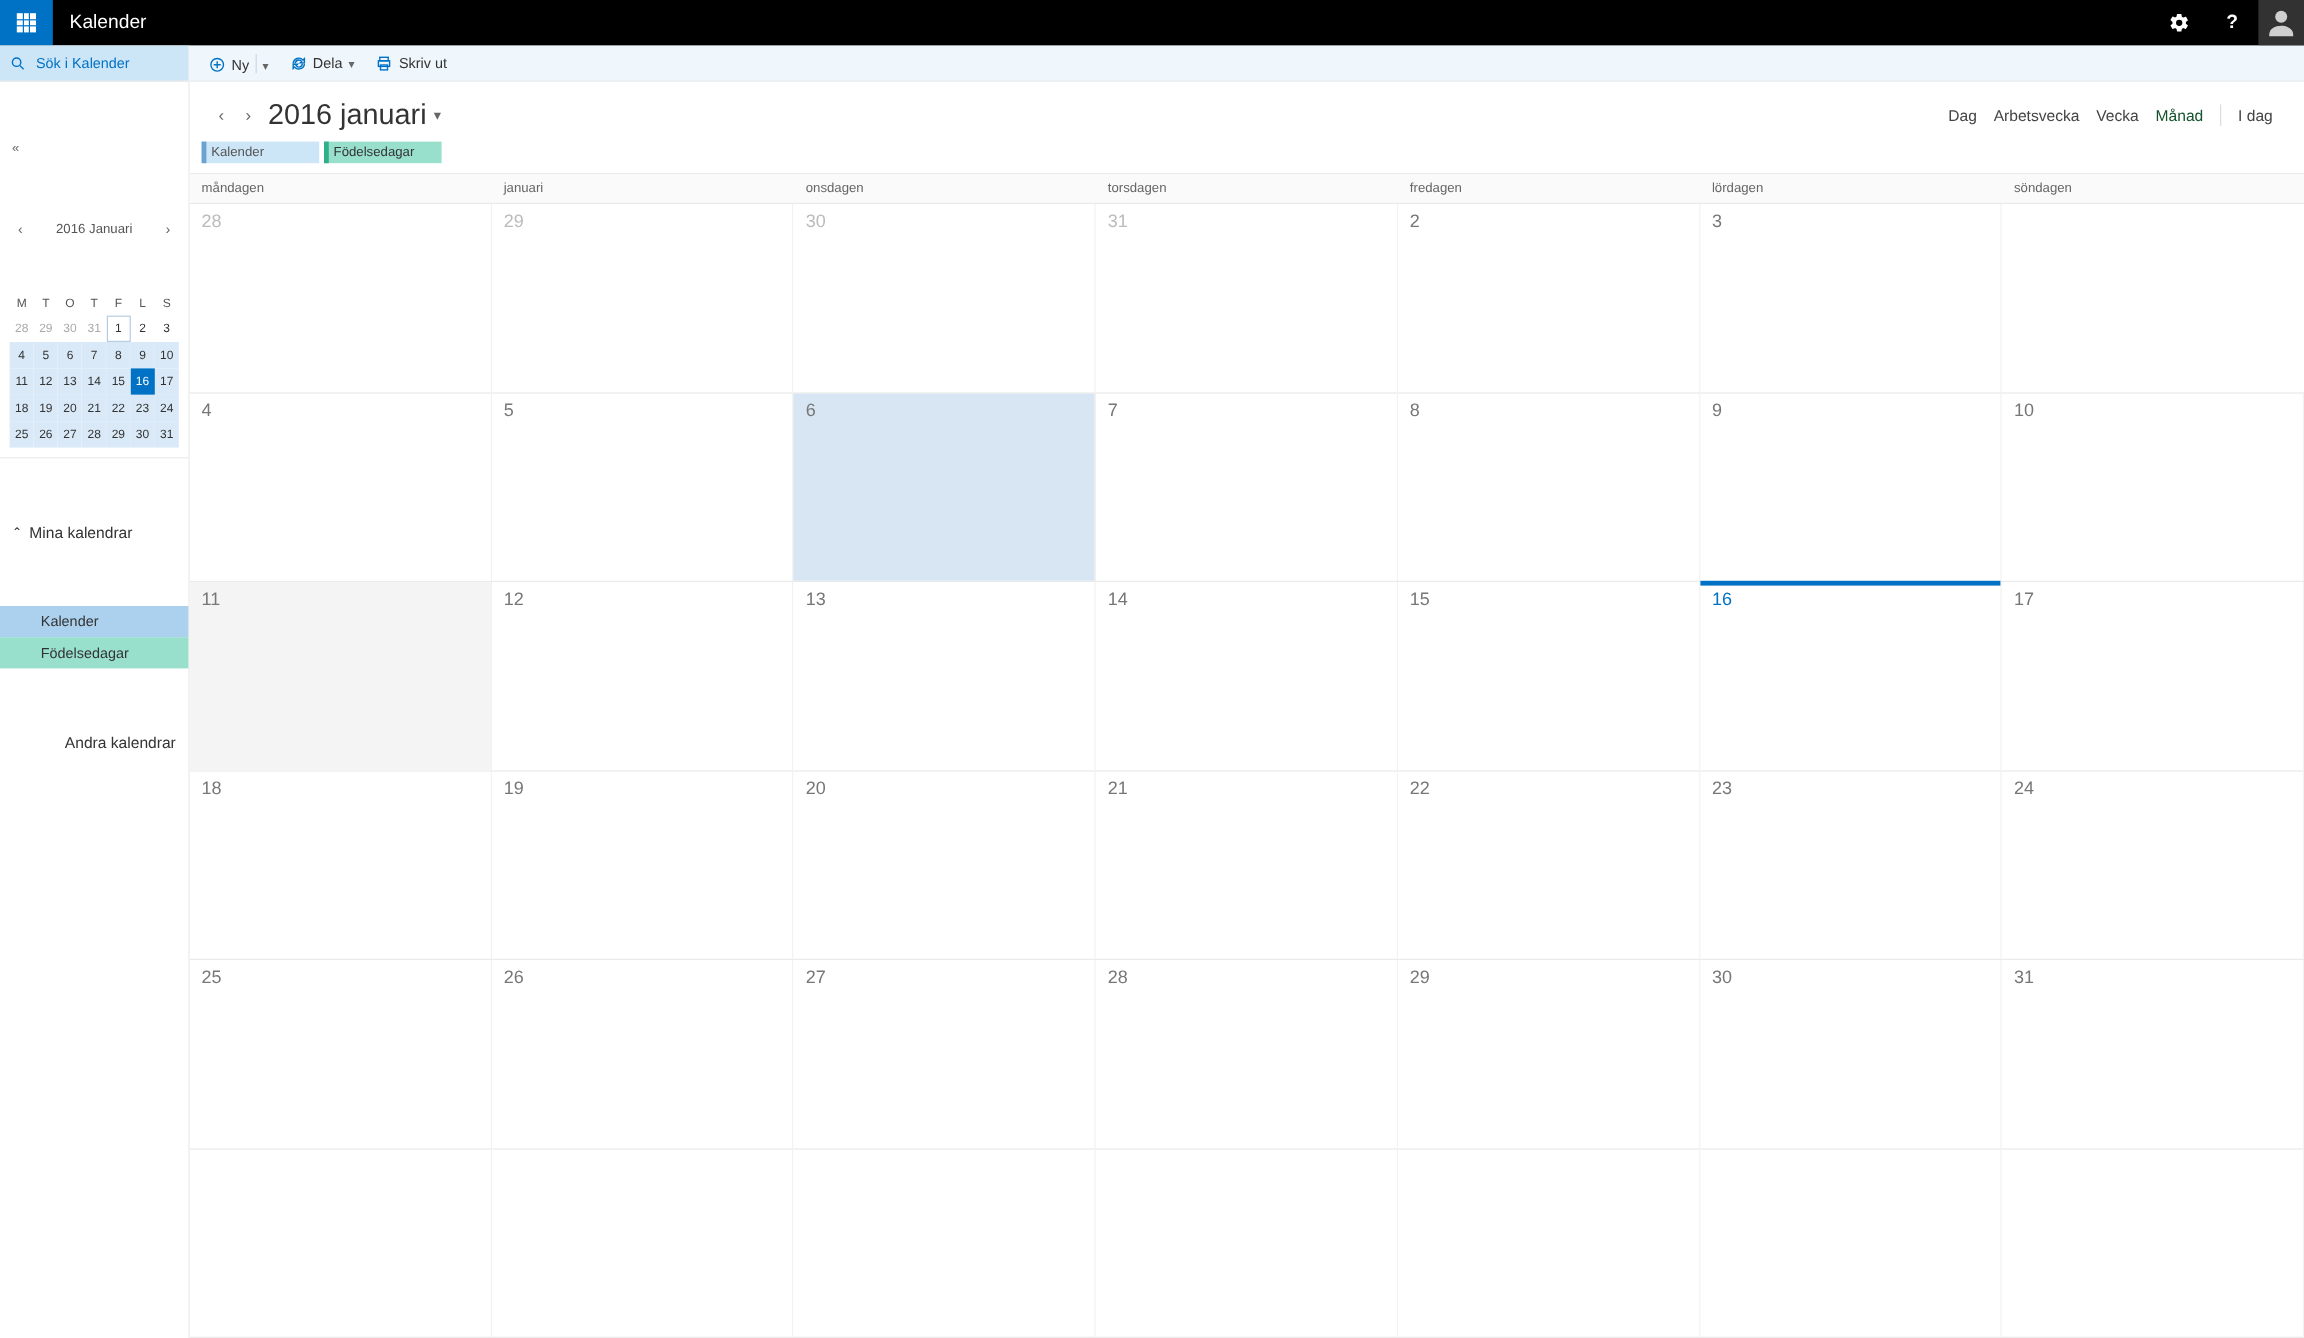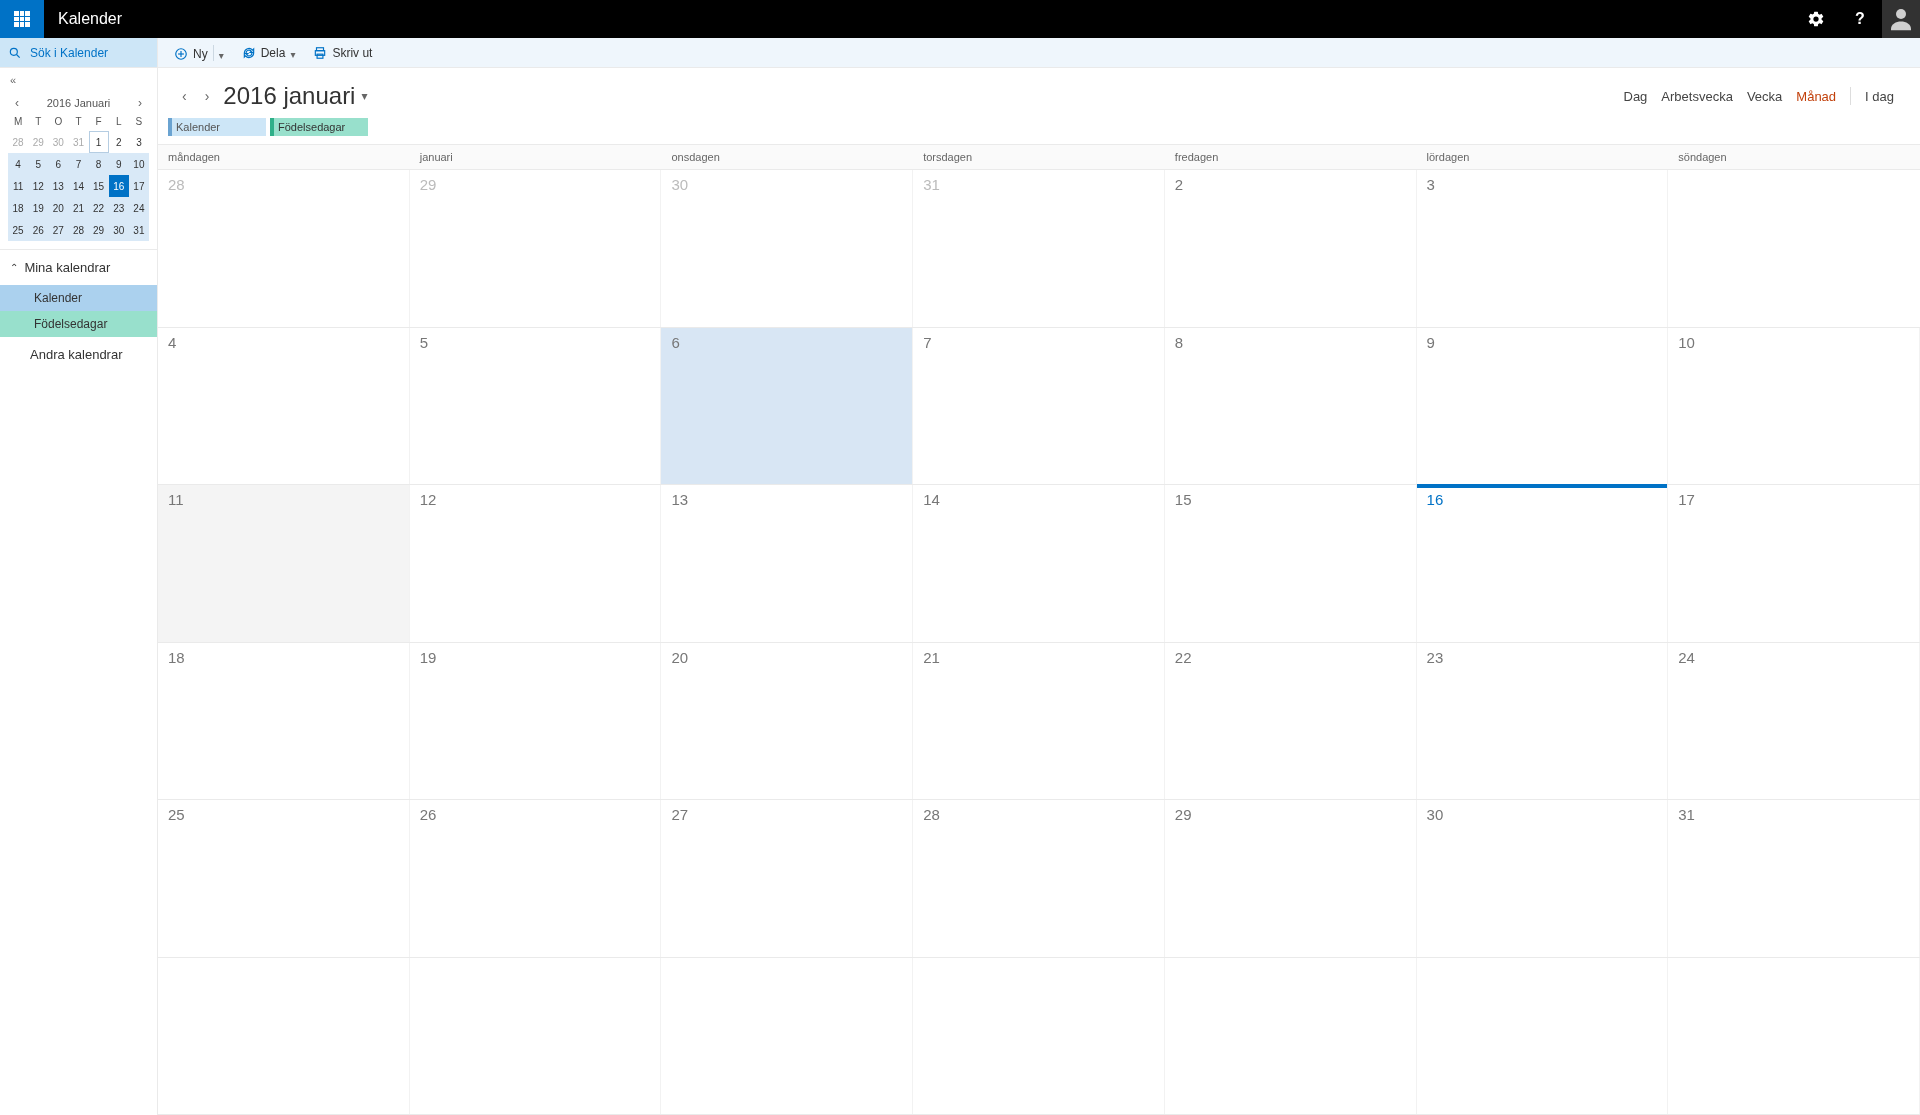--- a/index.html
+++ b/index.html
@@ -61,20 +61,21 @@
   .avatar-svg { width:30px; height:30px; }
 
   
   .body-row { display:flex; height: calc(1115px - 38px); }
   .left-col {
     width: 158px;
     border-right: 1px solid #eaeaea;
     background: #fff;
     display:flex;
     flex-direction:column;
+    gap:44px;
   }
   .main-col { flex:1; display:flex; flex-direction:column; }
 
   
   .search-bar {
     height: 30px;
     background: #cde6f7;
     display:flex;
     align-items:center;
     padding: 0 8px;
@@ -184,21 +185,21 @@
     align-items:center;
     justify-content:space-between;
     padding: 14px 26px 6px 20px;
   }
   .month-nav { display:flex; align-items:center; gap:10px; color:#333; }
   .month-nav .chev { font-size:14px; color:#666; cursor:pointer; padding:2px 4px;}
   .month-title { font-size: 24px; font-weight:400; color:#333; display:flex; align-items:center; gap:6px;}
   .month-title .dd { font-size:12px; color:#666; }
   .view-switch { display:flex; align-items:center; gap:14px; font-size:13px; color:#444;}
   .view-switch span { cursor:pointer; }
-  .view-switch .active { color:#c2410c; }
+  .view-switch .active { color:#14532d; }
   .view-switch .vsep { width:1px; height:18px; background:#ddd; }
 
   
   .chips-row {
     display:flex;
     gap:4px;
     padding: 2px 10px 8px 10px;
   }
   .chip {
     font-size: 11px;
@@ -394,21 +395,21 @@
       </table>
     </div>
     <div class="cal-section-header">
       <span class="caret">⌃</span>
       <span>Mina kalendrar</span>
     </div>
     <div id="cal-items">
         <div class="cal-item kal">Kalender</div>
         <div class="cal-item fod">Födelsedagar</div>
       </div>
-    <div class="cal-section-header" style="padding-left:30px;">
+    <div class="cal-section-header" style="padding-left:54px;">
       <span>Andra kalendrar</span>
     </div>
   </div>
 
   <div class="main-col">
 
     <div class="cmd-bar">
       <div class="cmd-btn">
         <svg viewBox="0 0 24 24" fill="none" stroke="#0072c6" stroke-width="2">
             <circle cx="12" cy="12" r="9"></circle>

